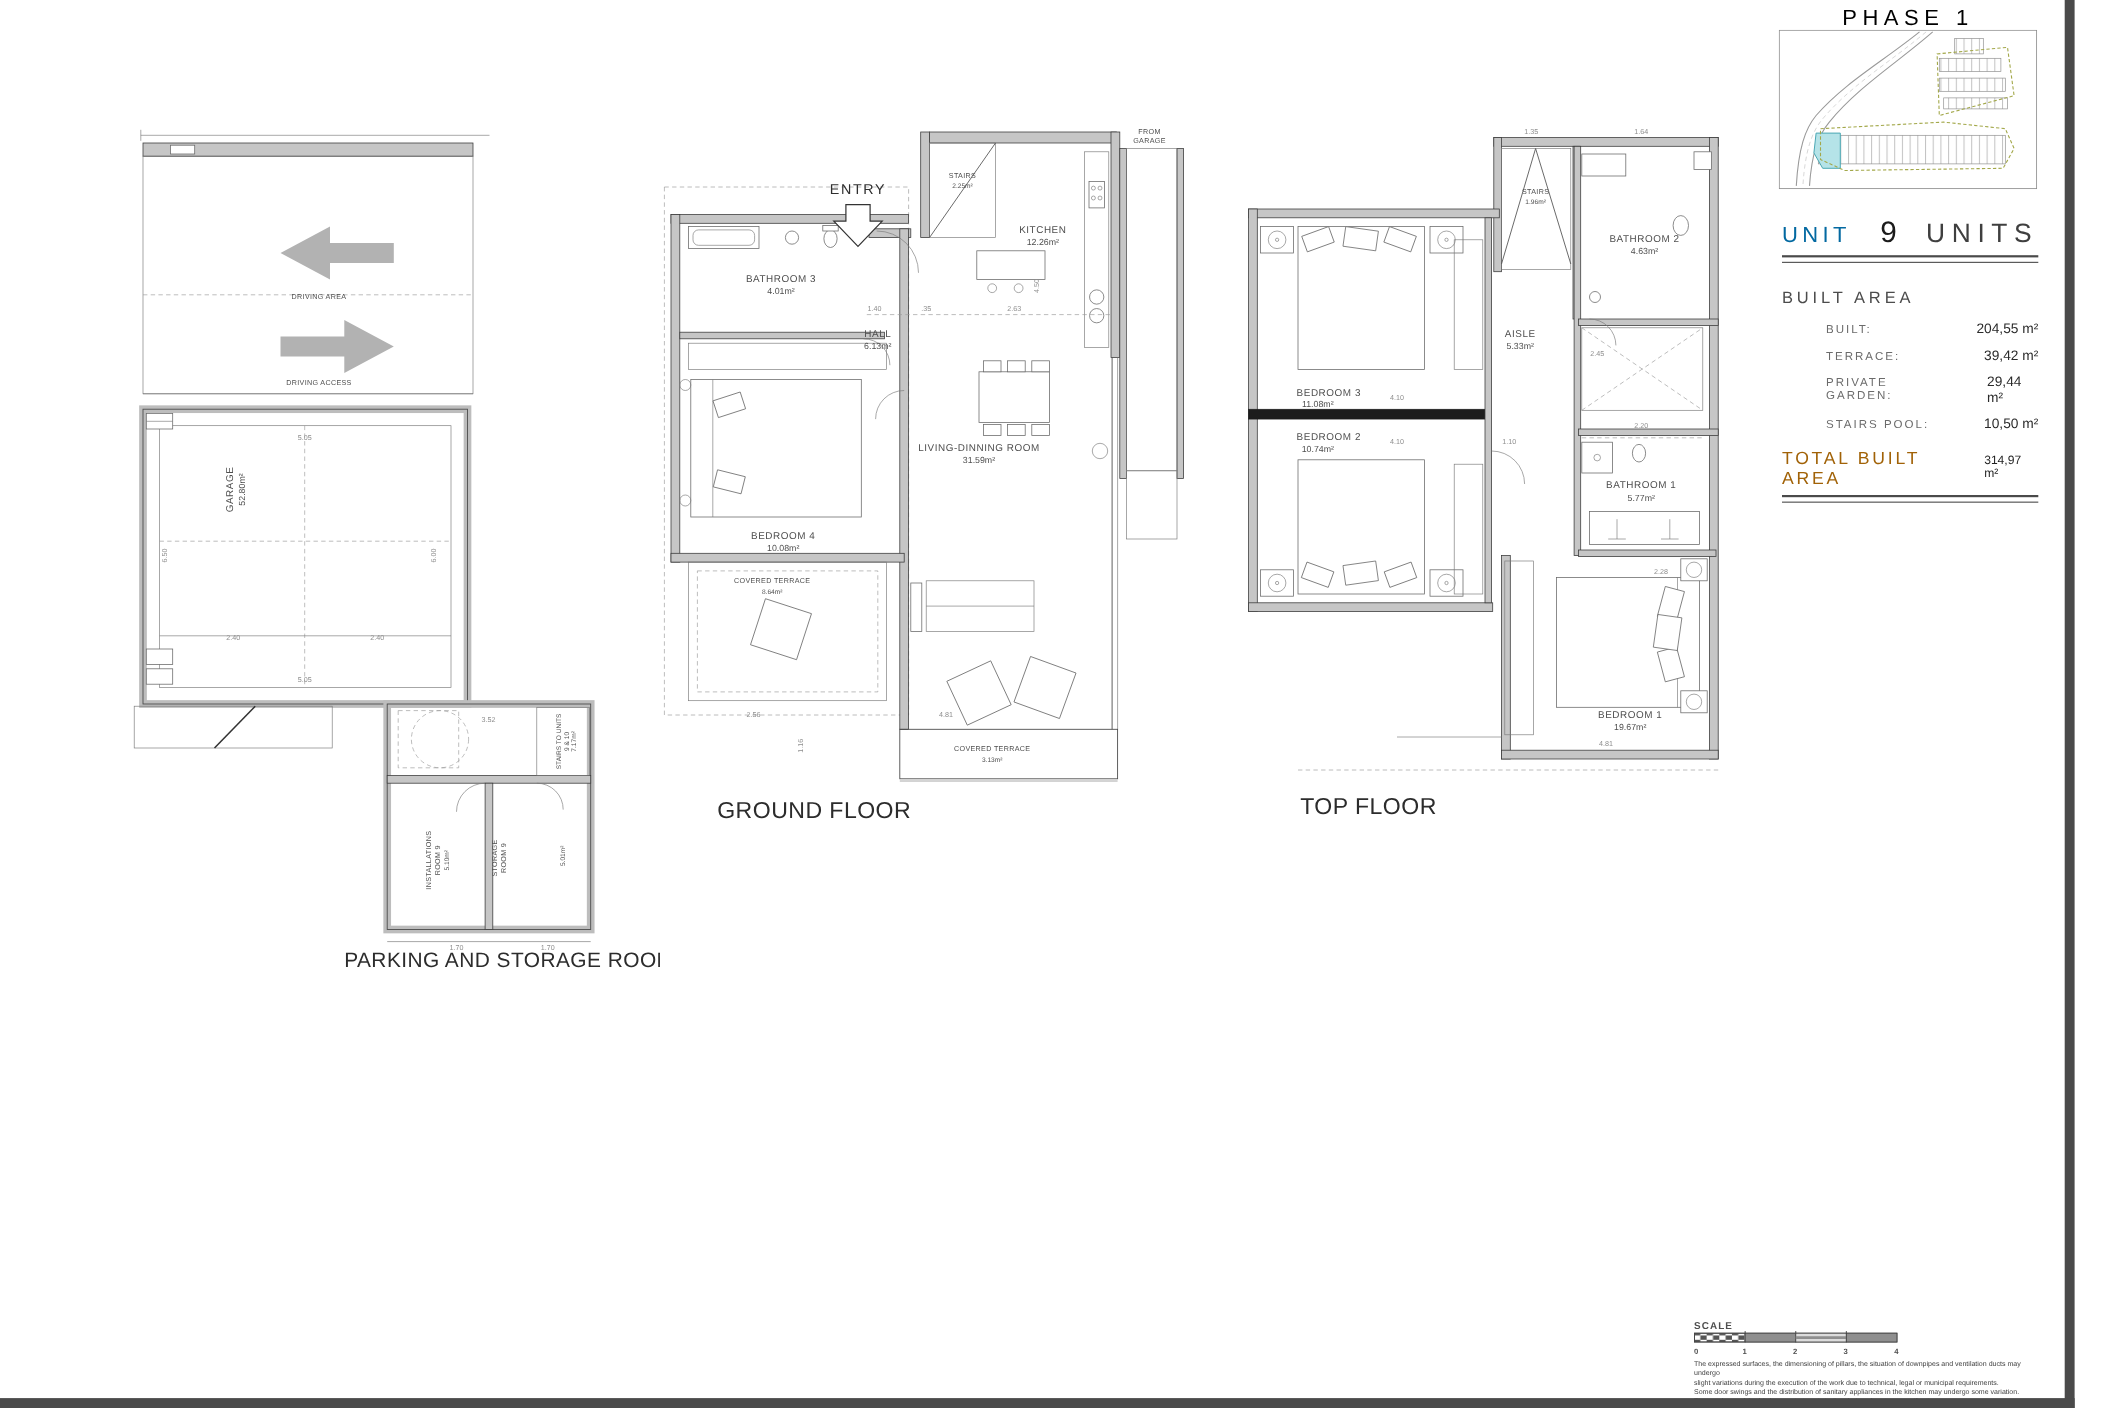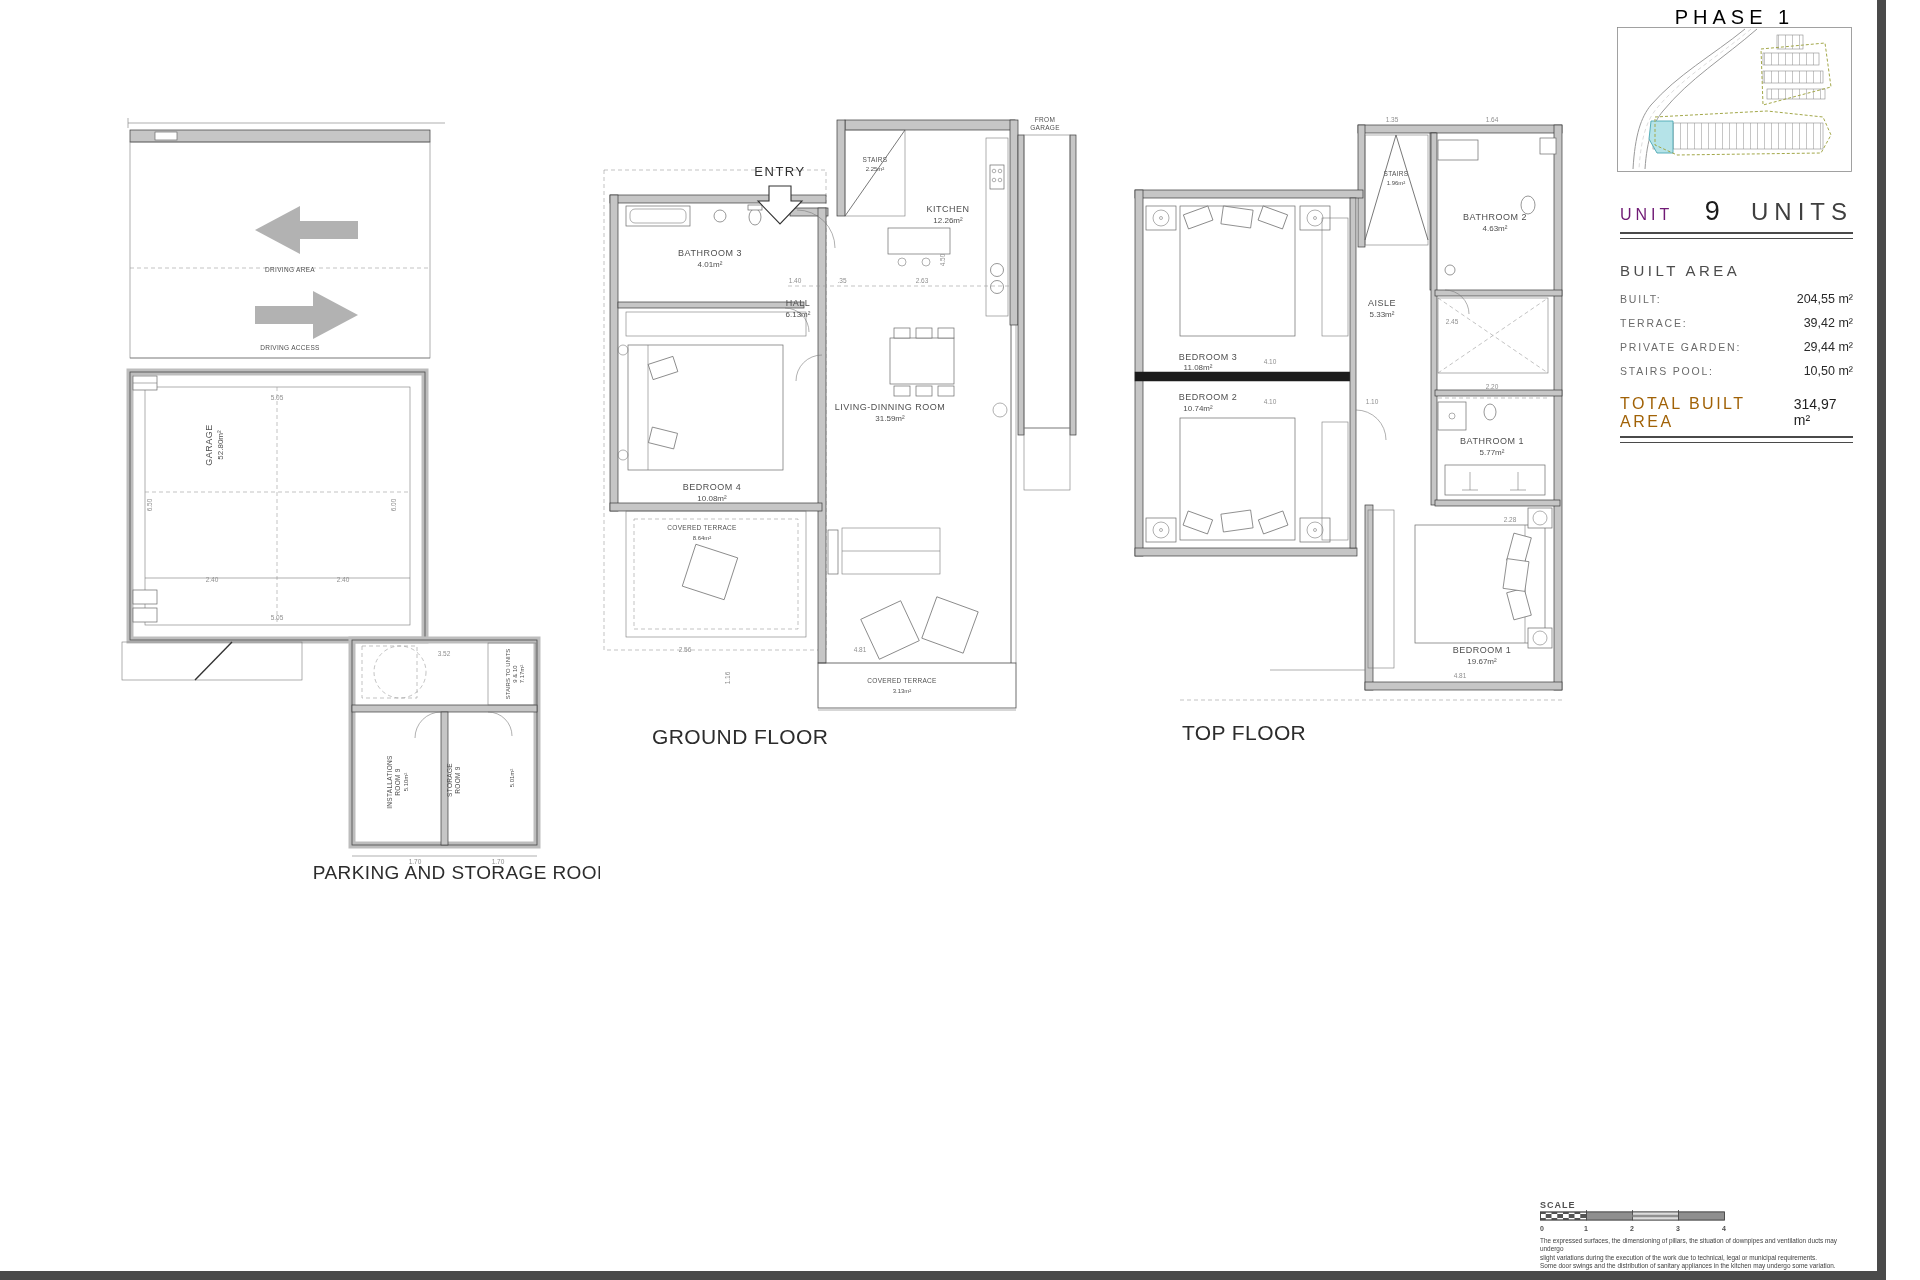--- a/index.html
+++ b/index.html
@@ -21,32 +21,32 @@
   .dash{stroke:#9a9a9a;stroke-width:.6;stroke-dasharray:4 3;fill:none;}
   .wall{fill:#c6c6c6;stroke:#3a3a3a;stroke-width:.7;}
   .wallk{fill:#1c1c1c;stroke:#1c1c1c;stroke-width:.5;}
   .wallo{stroke:#bdbdbd;stroke-width:7;fill:none;}
   .furn{stroke:#6a6a6a;stroke-width:.7;fill:#fff;}
   .arrowg{fill:#b2b2b2;}
 
   
   .phase{font-size:20px;letter-spacing:5px;color:#000000;text-align:center;}
   .unit-row{display:flex;justify-content:space-between;align-items:baseline;}
-  .unit-word{font-size:16px;letter-spacing:4px;color:#701a75;}
+  .unit-word{font-size:20px;letter-spacing:4px;color:#0369a1;}
   .unit-num{font-size:27px;color:#1b1b1b;}
   .unit-lev{font-size:24px;letter-spacing:6px;color:#3f3f3f;}
   .dbl-rule{height:4px;border-top:2px solid #4a4a4a;border-bottom:1px solid #4a4a4a;margin-top:5px;}
   .ba-head{margin-top:23px;font-size:15px;letter-spacing:3.5px;color:#4c4c4c;}
   .ba-rows{margin-top:13px;}
   .ba-row{display:flex;justify-content:space-between;align-items:baseline;margin:10px 0;}
-  .ba-label{font-size:10.5px;letter-spacing:1.8px;color:#6b6b6b;}
+  .ba-label{font-size:10.5px;letter-spacing:1.8px;color:#6b6b6b;margin-left:40px;}
   .ba-value{font-size:12.5px;color:#2a2a2a;margin-left:32px;}
   .ba-total{display:flex;justify-content:space-between;align-items:baseline;margin-top:17px;}
   .ba-total-label{font-size:16px;letter-spacing:2.5px;color:#a16207;}
-  .ba-total-value{font-size:14px;color:#1f1f1f;}
+  .ba-total-value{font-size:11px;color:#1f1f1f;}
 
   
   .scale-label{font-size:9px;letter-spacing:1px;color:#4f4f4f;}
   .disc{width:310px;}
   .disc div{font-size:6.4px;line-height:8.3px;color:#3f3f3f;}
 
   .edge{background:#4a4a4a;}
 </style>
 </head>
 <body>

